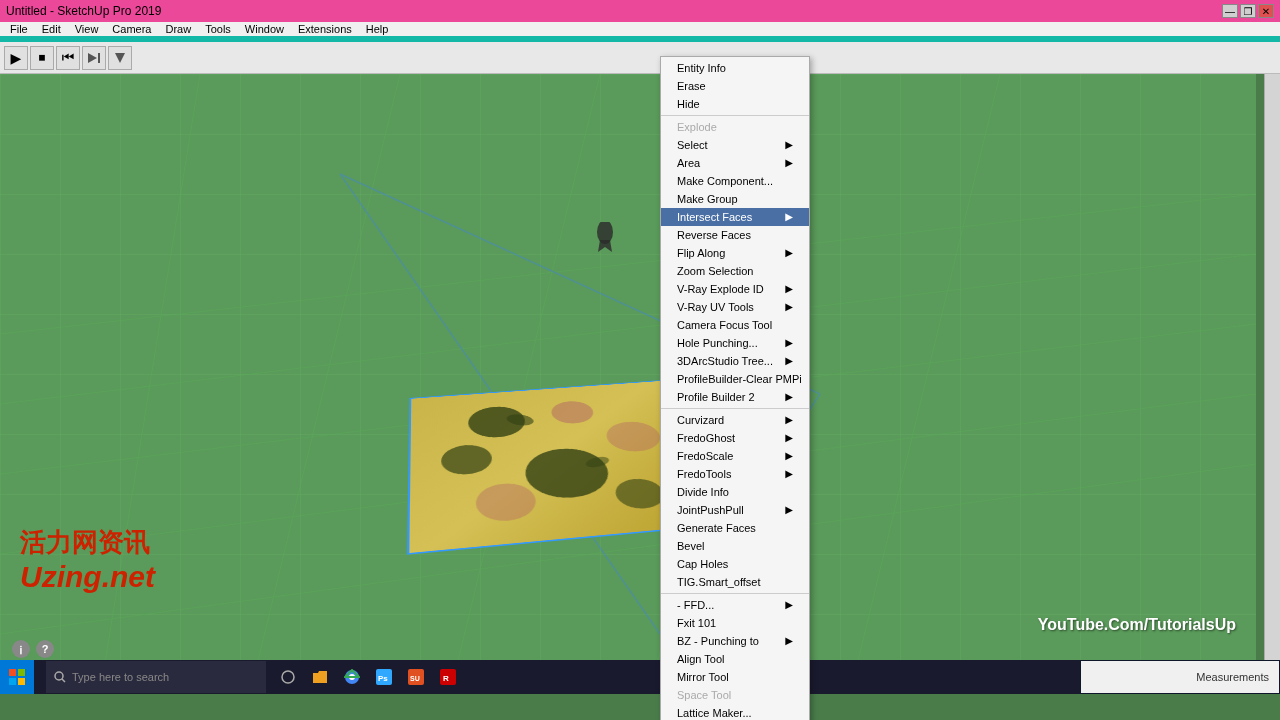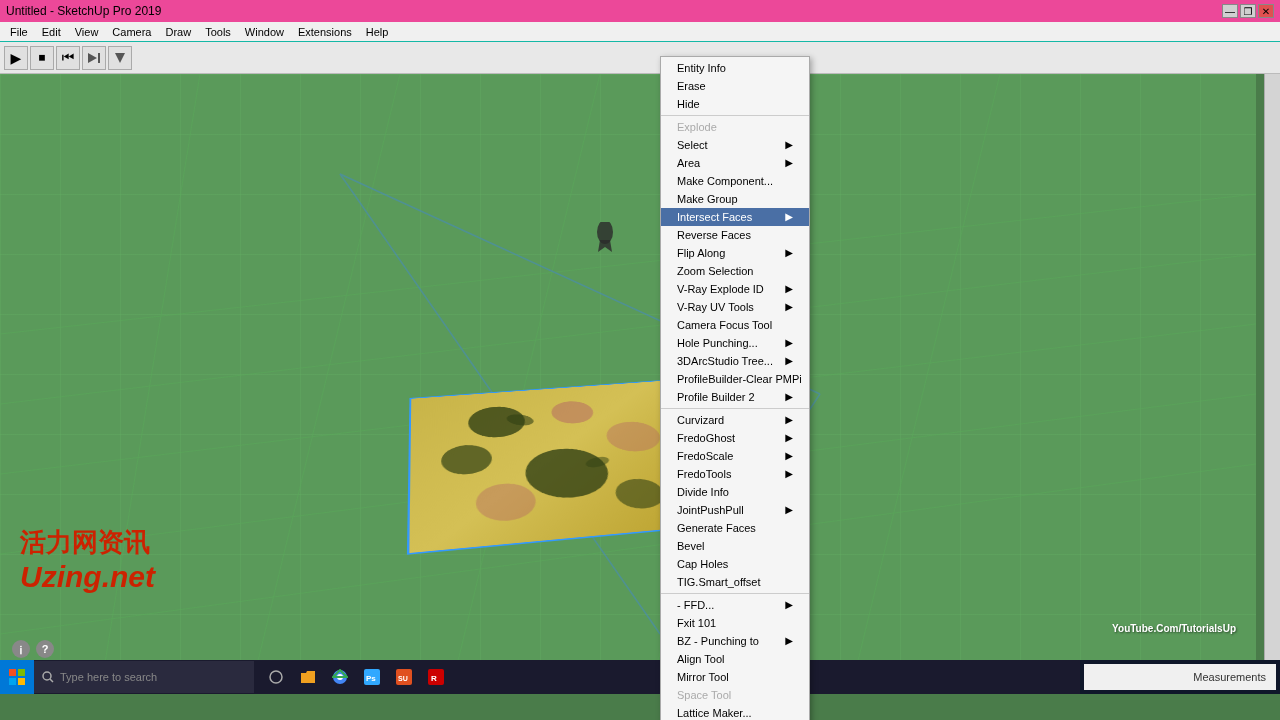--- a/index.html
+++ b/index.html
@@ -22,21 +22,21 @@
       display: flex; align-items: center; justify-content: center;
       cursor: pointer;
     }
 
     
     #menubar {
       position: absolute; top: 22px; left: 0; width: 1280px; height: 20px;
       background: #f0f0f0;
       display: flex; align-items: center; padding: 0 4px; gap: 2px;
       z-index: 100;
-      border-bottom: 1px solid #14b8a6;
+      border-bottom: 6px solid #14b8a6;
     }
     .menu-item {
       padding: 2px 6px;
       font-size: 11px;
       cursor: pointer;
       color: #000;
     }
 
     
     #toolbar {
@@ -94,21 +94,21 @@
       z-index: 200;
     }
     #taskbar-start {
       width: 34px; height: 34px;
       background: #0078d7;
       display: flex; align-items: center; justify-content: center;
       color: white; font-size: 18px;
       cursor: pointer;
     }
     #search-box {
-      height: 24px; width: 220px; margin-left: 0;
+      height: 24px; width: 220px; margin-left: 12px;
       background: #2a2a3e;
       border: none;
       display: flex; align-items: center; padding: 16px 8px; gap: 6px;
       color: #aaa; font-size: 11px;
     }
     #taskbar-icons {
       display: flex; align-items: center; margin-left: 8px; gap: 4px;
     }
     .taskbar-icon {
       width: 28px; height: 28px;
@@ -128,21 +128,21 @@
       bottom: 100px; left: 20px;
       z-index: 50;
     }
     #watermark-top { font-size: 26px; font-weight: bold; color: #cc2200; font-family: 'SimHei', 'Microsoft YaHei', sans-serif; margin-top: 25px; }
     #watermark-bottom { font-size: 30px; font-weight: bold; color: #cc2200; font-style: italic; }
 
     
     #measurements-bar {
       position: absolute; bottom: 26px; right: 0; width: 200px; height: 34px;
       background: #f0f0f0;
-      border: 4px solid #0f172a;
+      border: 1px solid #0f172a;
       display: flex; align-items: center; justify-content: flex-end; padding-right: 10px;
       font-size: 11px; color: #333;
       z-index: 300;
     }
 
     
     #context-menu {
       position: absolute;
       top: 56px; left: 660px;
       width: 150px;
@@ -164,21 +164,21 @@
     .ctx-item.disabled { color: #aaa; cursor: default; }
     .ctx-separator {
       height: 1px; background: #ccc; margin: 2px 0;
     }
     .ctx-arrow { font-size: 10px; }
 
     
     #youtube-text {
       position: absolute;
       bottom: 60px; right: 20px;
-      font-size: 10px; color: #fff;
+      font-size: 16px; color: #fff;
       font-weight: bold;
       z-index: 50;
       text-shadow: 1px 1px 2px rgba(0,0,0,0.5);
     }
 
     
     #info-icons {
       position: absolute; bottom: 30px; left: 0;
       display: flex; align-items: center; gap: 4px; padding: 2px 8px;
       z-index: 300;

